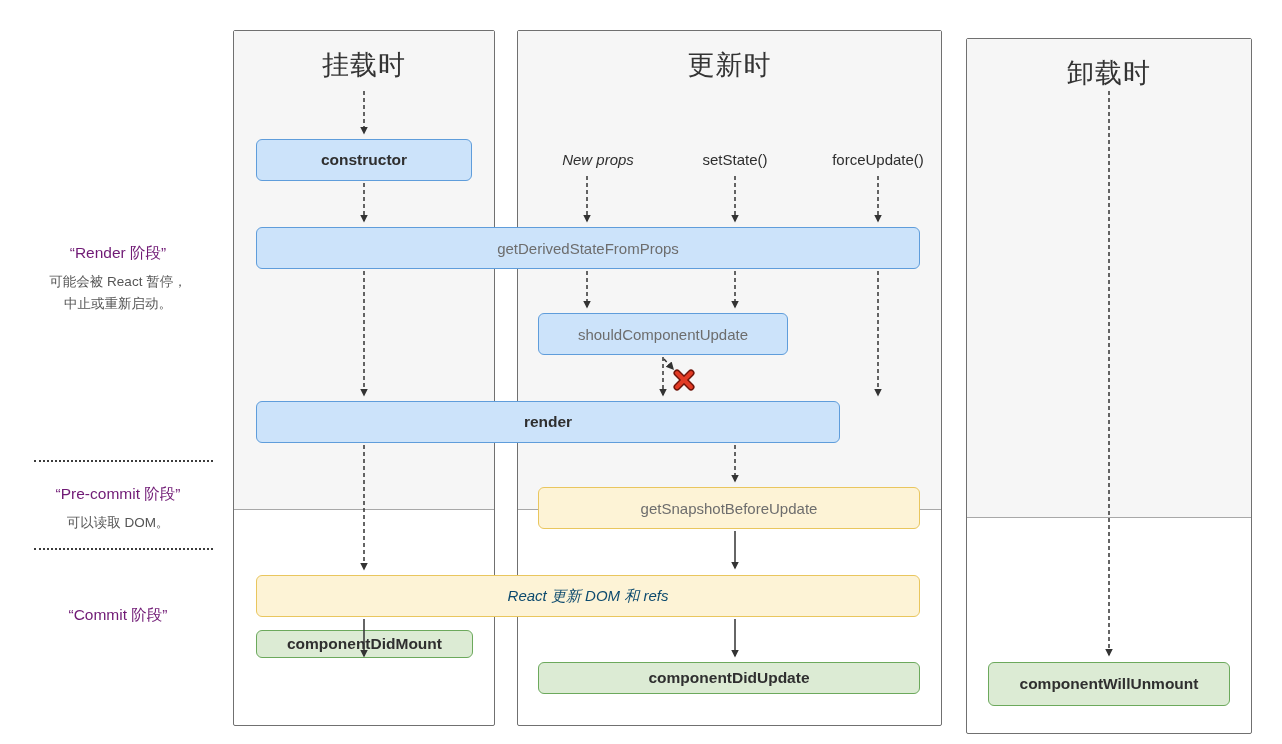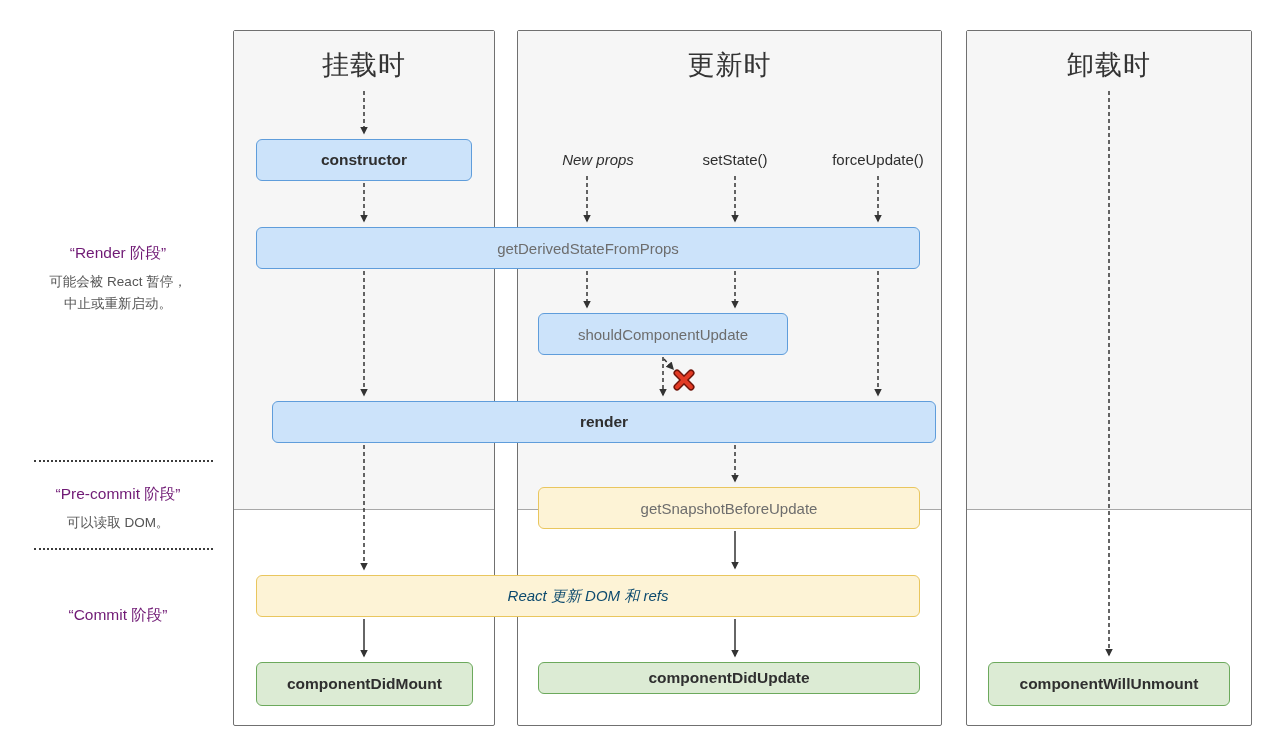--- a/index.html
+++ b/index.html
@@ -110,21 +110,21 @@
   <div class="panel" style="left:233px; width:262px;">
     <div class="render-band"></div>
     <div class="panel-title">挂载时</div>
   </div>
 
   <div class="panel" style="left:517px; width:425px;">
     <div class="render-band"></div>
     <div class="panel-title">更新时</div>
   </div>
 
-  <div class="panel" style="left:966px; width:286px;">
+  <div class="panel" style="left:966px; width:286px;margin-top:8px;">
     <div class="render-band"></div>
     <div class="panel-title">卸载时</div>
   </div>
 
   <div class="phase-block" style="top:243px;">
     <div class="phase-title">“Render 阶段”</div>
     <div class="phase-desc">
       <div>可能会被 React 暂停，</div>
       <div>中止或重新启动。</div>
     </div>
@@ -148,27 +148,27 @@
   <div class="trigger-label italic" style="left:598px;">New props</div>
   <div class="trigger-label" style="left:735px;">setState()</div>
   <div class="trigger-label" style="left:878px;">forceUpdate()</div>
 
   <div class="lc-box lc-blue txt-bold" style="left:256px; top:139px; width:216px;">constructor</div>
 
   <div class="lc-box lc-blue txt-gray" style="left:256px; top:227px; width:664px;">getDerivedStateFromProps</div>
 
   <div class="lc-box lc-blue txt-gray" style="left:538px; top:313px; width:250px;">shouldComponentUpdate</div>
 
-  <div class="lc-box lc-blue txt-bold" style="left:272px; top:401px; width:664px;">render</div>
+  <div class="lc-box lc-blue txt-bold" style="left:256px; top:401px; width:584px;">render</div>
 
   <div class="lc-box lc-yellow txt-gray" style="left:538px; top:487px; width:382px;">getSnapshotBeforeUpdate</div>
 
   <div class="lc-box lc-yellow txt-italic" style="left:256px; top:575px; width:664px;">React 更新 DOM 和 refs</div>
 
-  <div class="lc-box lc-green txt-bold" style="left:256px; top:662px; width:217px; height:44px;text-align:right;">componentDidMount</div>
+  <div class="lc-box lc-green txt-bold" style="left:256px; top:630px; width:217px; height:28px;text-align:right;">componentDidMount</div>
 
   <div class="lc-box lc-green txt-bold" style="left:538px; top:662px; width:382px; height:32px;">componentDidUpdate</div>
 
   <div class="lc-box lc-green txt-bold" style="left:988px; top:662px; width:242px; height:44px;">componentWillUnmount</div>
 
   <svg class="flow" viewBox="0 0 1282 744">
     <defs>
       <marker id="ah" markerWidth="9" markerHeight="9" refX="6.5" refY="4" orient="auto" markerUnits="userSpaceOnUse">
         <path d="M0,0 L8,4 L0,8 z" fill="#333"></path>
       </marker>

